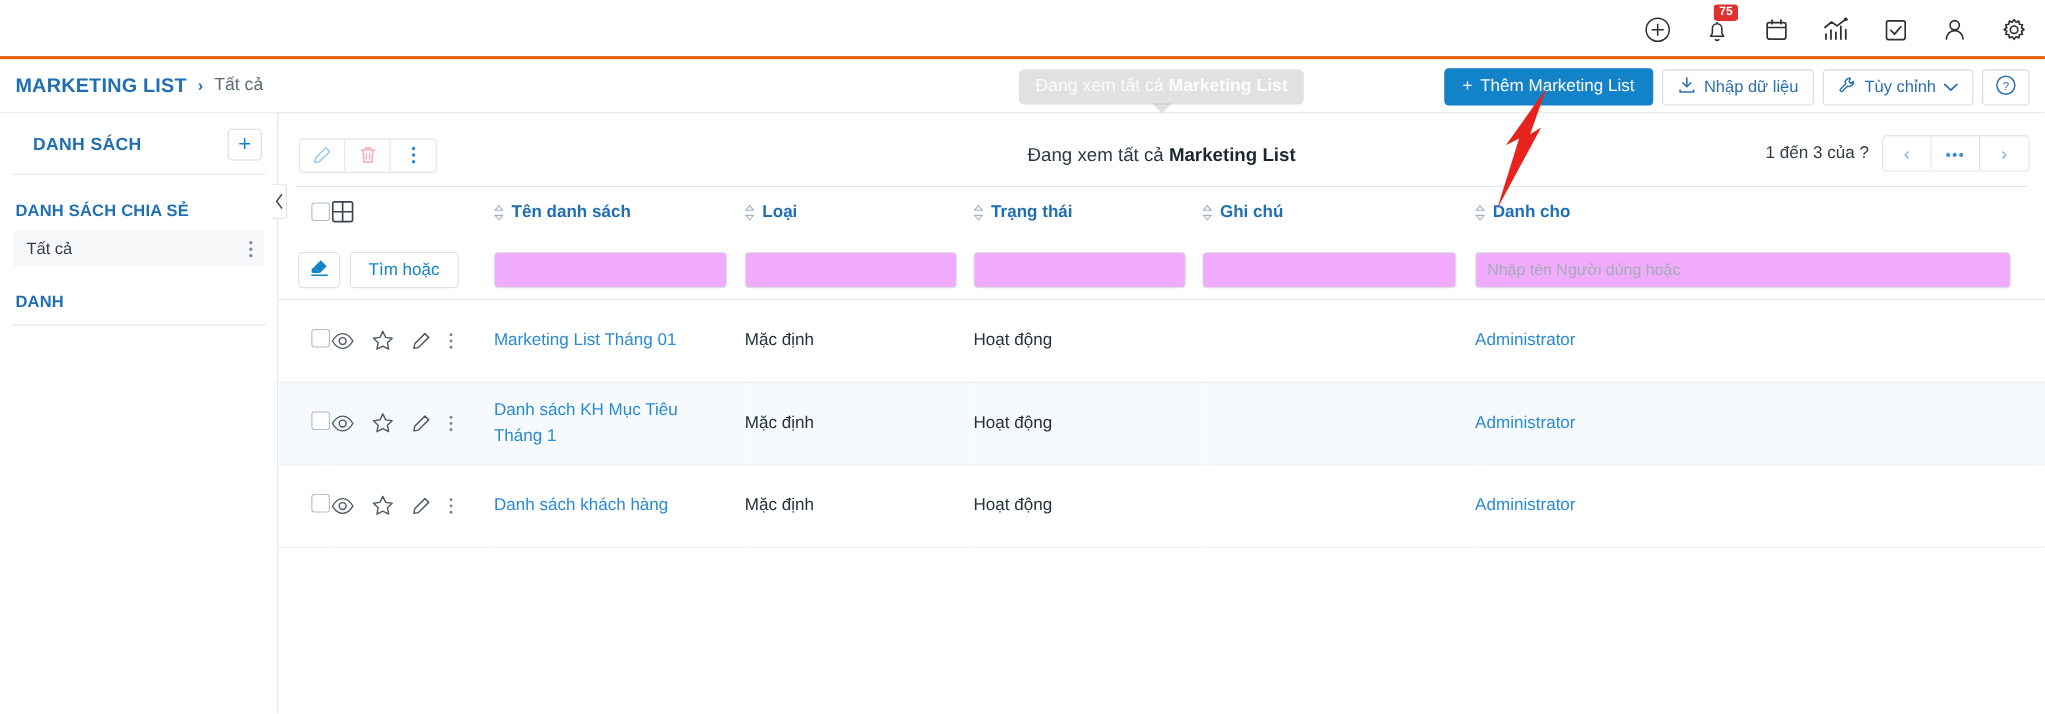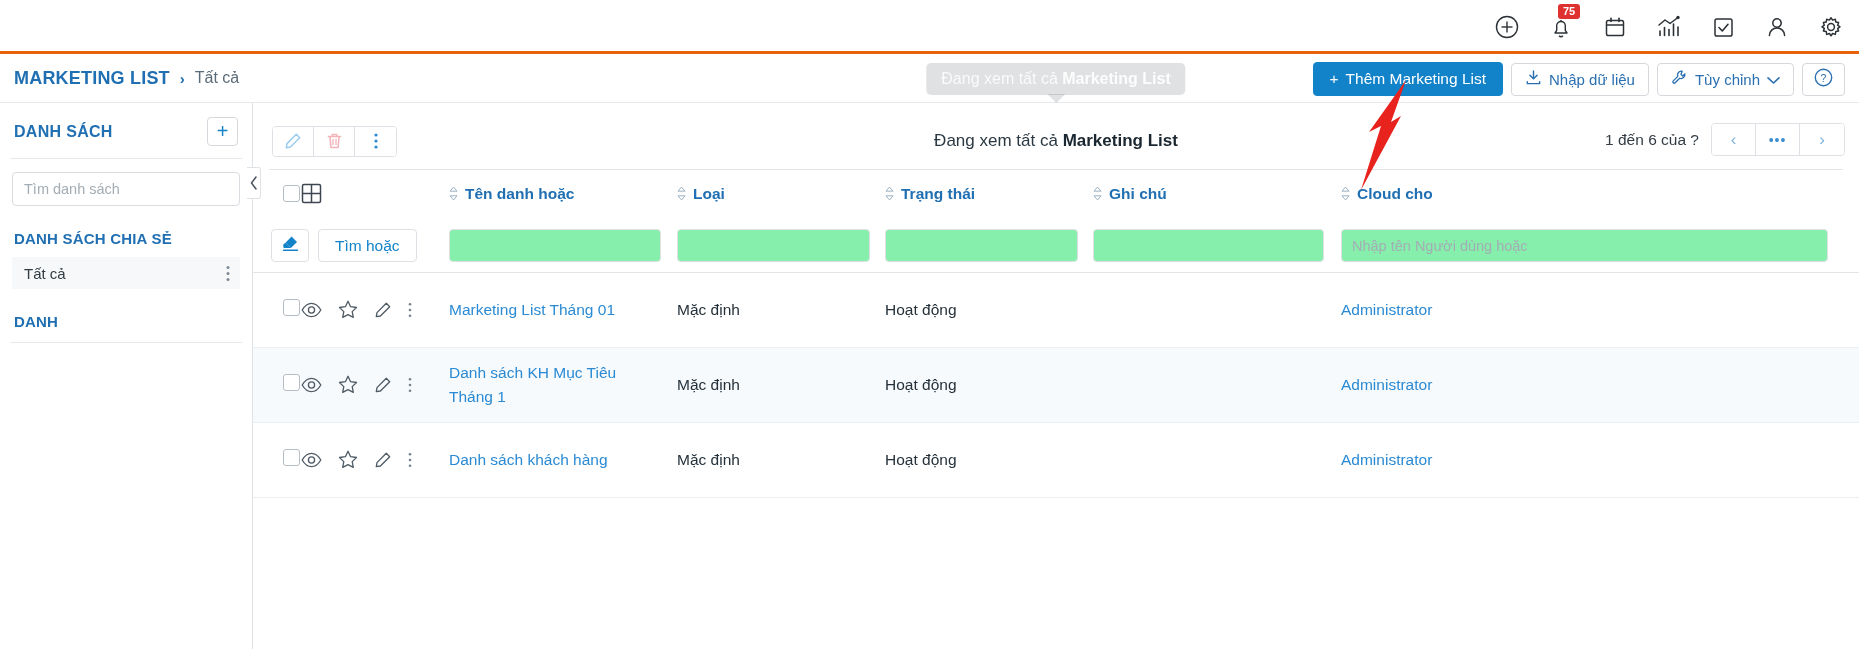--- a/index.html
+++ b/index.html
@@ -120,21 +120,21 @@
   .btn-icon-only { padding: 0 10px; }
 
   
   .sidebar {
     position: absolute; left: 0; top: 103px;
     width: 253px; height: 546px;
     background: #fff; border-right: 1px solid #e0e3e6;
   }
   .sb-head {
     display: flex; align-items: center; justify-content: space-between;
-    padding: 14px 14px 10px 14px;
+    padding: 14px 14px 10px 30px;
   }
   .sb-title {
     color: #1f6fb2; font-size: 16px; font-weight: 700; letter-spacing: .3px;
   }
   .sb-add {
     width: 31px; height: 29px; border: 1px solid #d5d9dd; border-radius: 4px;
     color: #1283c8; font-size: 20px; background: #fff;
     display: flex; align-items: center; justify-content: center; cursor: pointer;
   }
   .sb-divider { height: 1px; background: #e6e8ea; margin: 2px 10px 0 10px; }
@@ -271,21 +271,21 @@
   }
   .timkiem-btn {
     height: 33px; border: 1px solid #dde1e5; border-radius: 4px;
     background: #fff; color: #1283c8; font-size: 15.5px;
     padding: 0 16px; display: flex; align-items: center; cursor: pointer;
     font-family: "Liberation Sans", sans-serif;
   }
   .fin {
     width: 93%; height: 33px; border: 1px solid #dde1e5; border-radius: 4px;
     outline: none; font-size: 14.5px; padding: 0 10px;
-    font-family: "Liberation Sans", sans-serif; color: #444; background: #86efac;
+    font-family: "Liberation Sans", sans-serif; color: #444; background: #f0abfc;
   }
   .fin::placeholder { color: #a4adb4; }
 
   tbody tr.datarow { height: 75px; border-bottom: 1px solid #eceff1; }
   tbody tr.datarow.alt { background: #f7fafc; }
   .rowicons { display: flex; align-items: center; gap: 16px; }
   .rowicon { cursor: pointer; display: flex; }
   .cell-name {
     color: #2a8ad4; font-size: 15.5px; cursor: pointer; line-height: 1.5;
     padding-right: 14px;
@@ -408,23 +408,20 @@
     </button>
   </div>
 </div>
 
 <div class="sidebar">
   <div class="sb-head">
     <span class="sb-title">DANH SÁCH</span>
     <button class="sb-add">+</button>
   </div>
   <div class="sb-divider"></div>
-  <div class="sb-search">
-    <input placeholder="Tìm danh sách" style="">
-  </div>
   <div class="sb-sect">DANH SÁCH CHIA SẺ</div>
   <div class="sb-item">
     <span class="sb-item-label">Tất cả</span>
     <span class="sb-kebab">
       <svg width="4" height="17" viewBox="0 0 4 17">
           <circle cx="2" cy="2.6" r="1.5" fill="#7d8893"></circle>
           <circle cx="2" cy="8.5" r="1.5" fill="#7d8893"></circle>
           <circle cx="2" cy="14.4" r="1.5" fill="#7d8893"></circle>
         </svg>
     </span>
@@ -468,21 +465,21 @@
 
     <div class="tooltip">
       <span>Đang xem tất cả </span><b>Marketing List</b>
     </div>
 
     <div class="view-title">
       <span>Đang xem tất cả </span><b>Marketing List</b>
     </div>
 
     <div class="pager">
-      <span class="pager-text">1 đến 6 của ?</span>
+      <span class="pager-text">1 đến 3 của ?</span>
       <div class="pager-btns">
         <div class="pg">‹</div>
         <div class="pg mid">•••</div>
         <div class="pg">›</div>
       </div>
     </div>
   </div>
 
   <div class="tbl-sep"></div>
 
@@ -511,21 +508,21 @@
           </span>
         </th>
         <th class="hcell">
           <span class="sortwrap">
             <span class="sortarrows">
               <svg width="9" height="15" viewBox="0 0 9 15">
                   <polygon points="4.5,1 8,5.2 1,5.2" fill="none" stroke="#9fb3c4" stroke-width="1"></polygon>
                   <polygon points="4.5,14 8,9.8 1,9.8" fill="none" stroke="#9fb3c4" stroke-width="1"></polygon>
                 </svg>
             </span>
-            <span>Tên danh hoặc</span>
+            <span>Tên danh sách</span>
           </span>
         </th>
         <th class="hcell">
           <span class="sortwrap">
             <span class="sortarrows">
               <svg width="9" height="15" viewBox="0 0 9 15">
                   <polygon points="4.5,1 8,5.2 1,5.2" fill="none" stroke="#9fb3c4" stroke-width="1"></polygon>
                   <polygon points="4.5,14 8,9.8 1,9.8" fill="none" stroke="#9fb3c4" stroke-width="1"></polygon>
                 </svg>
             </span>
@@ -555,21 +552,21 @@
           </span>
         </th>
         <th class="hcell">
           <span class="sortwrap">
             <span class="sortarrows">
               <svg width="9" height="15" viewBox="0 0 9 15">
                   <polygon points="4.5,1 8,5.2 1,5.2" fill="none" stroke="#9fb3c4" stroke-width="1"></polygon>
                   <polygon points="4.5,14 8,9.8 1,9.8" fill="none" stroke="#9fb3c4" stroke-width="1"></polygon>
                 </svg>
             </span>
-            <span>Cloud cho</span>
+            <span>Danh cho</span>
           </span>
         </th>
       </tr>
     </thead>
     <tbody>
       <tr class="filterrow">
         <td colspan="2">
           <div class="filter-ctrls">
             <div class="eraser-btn">
               <span>

